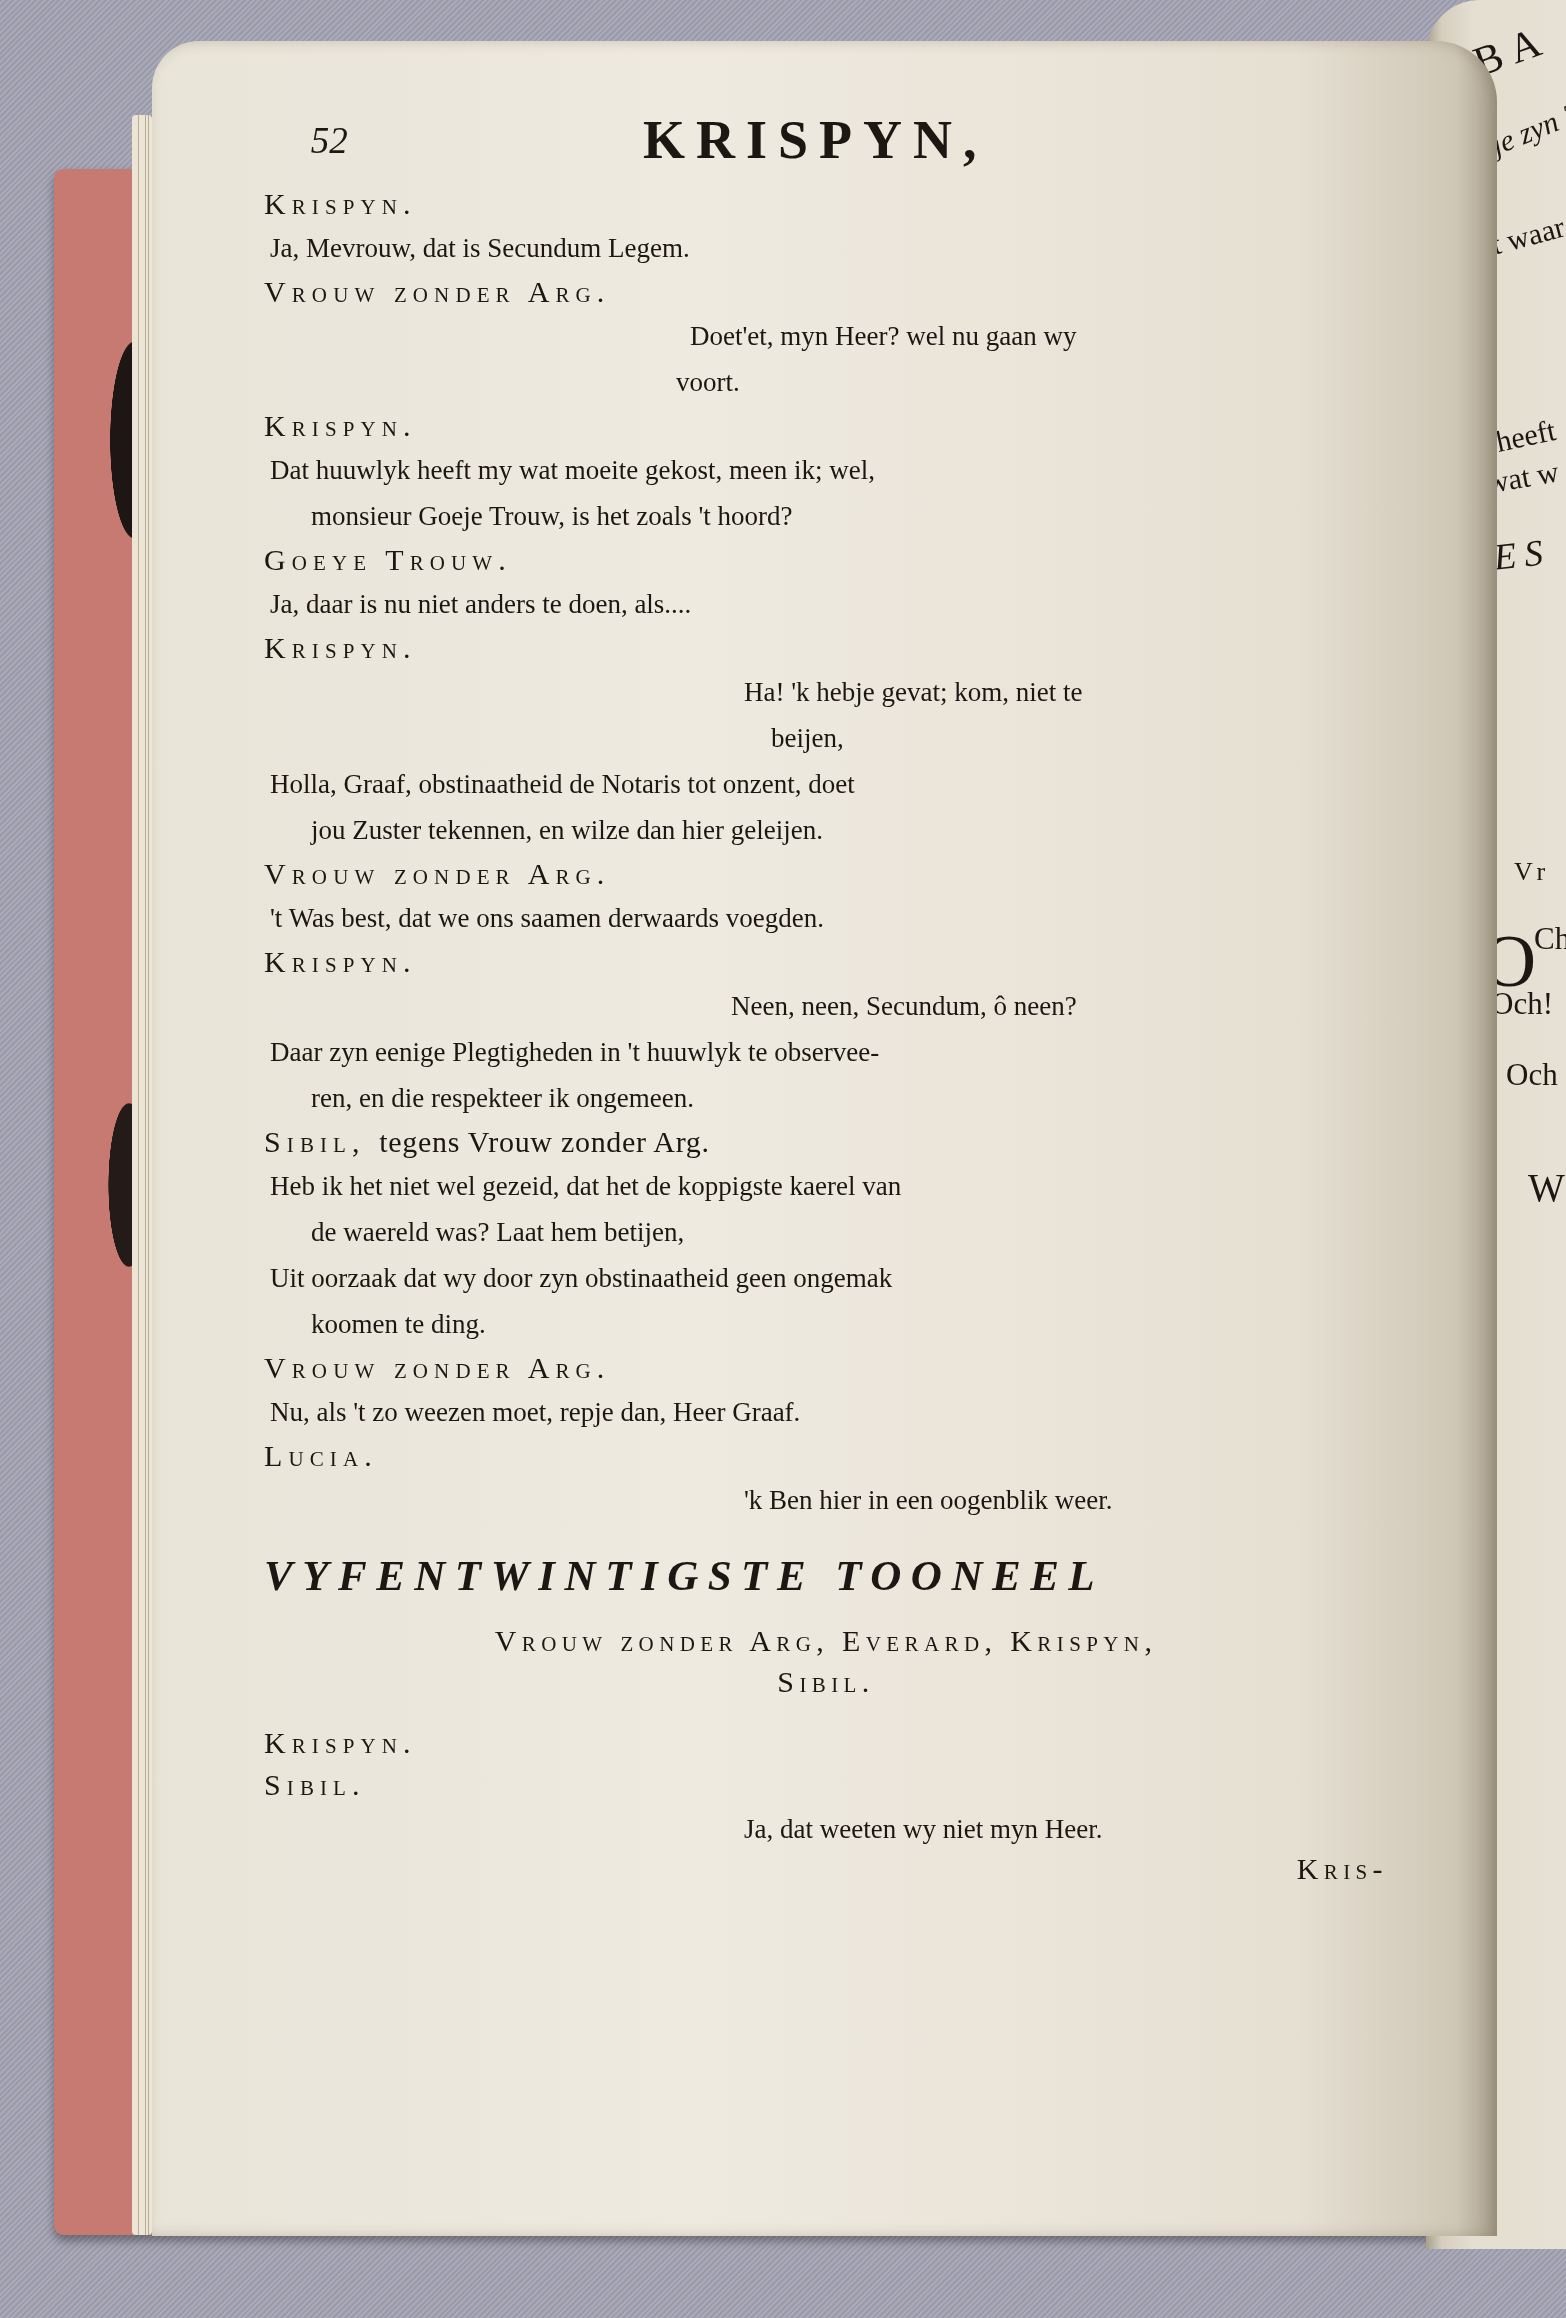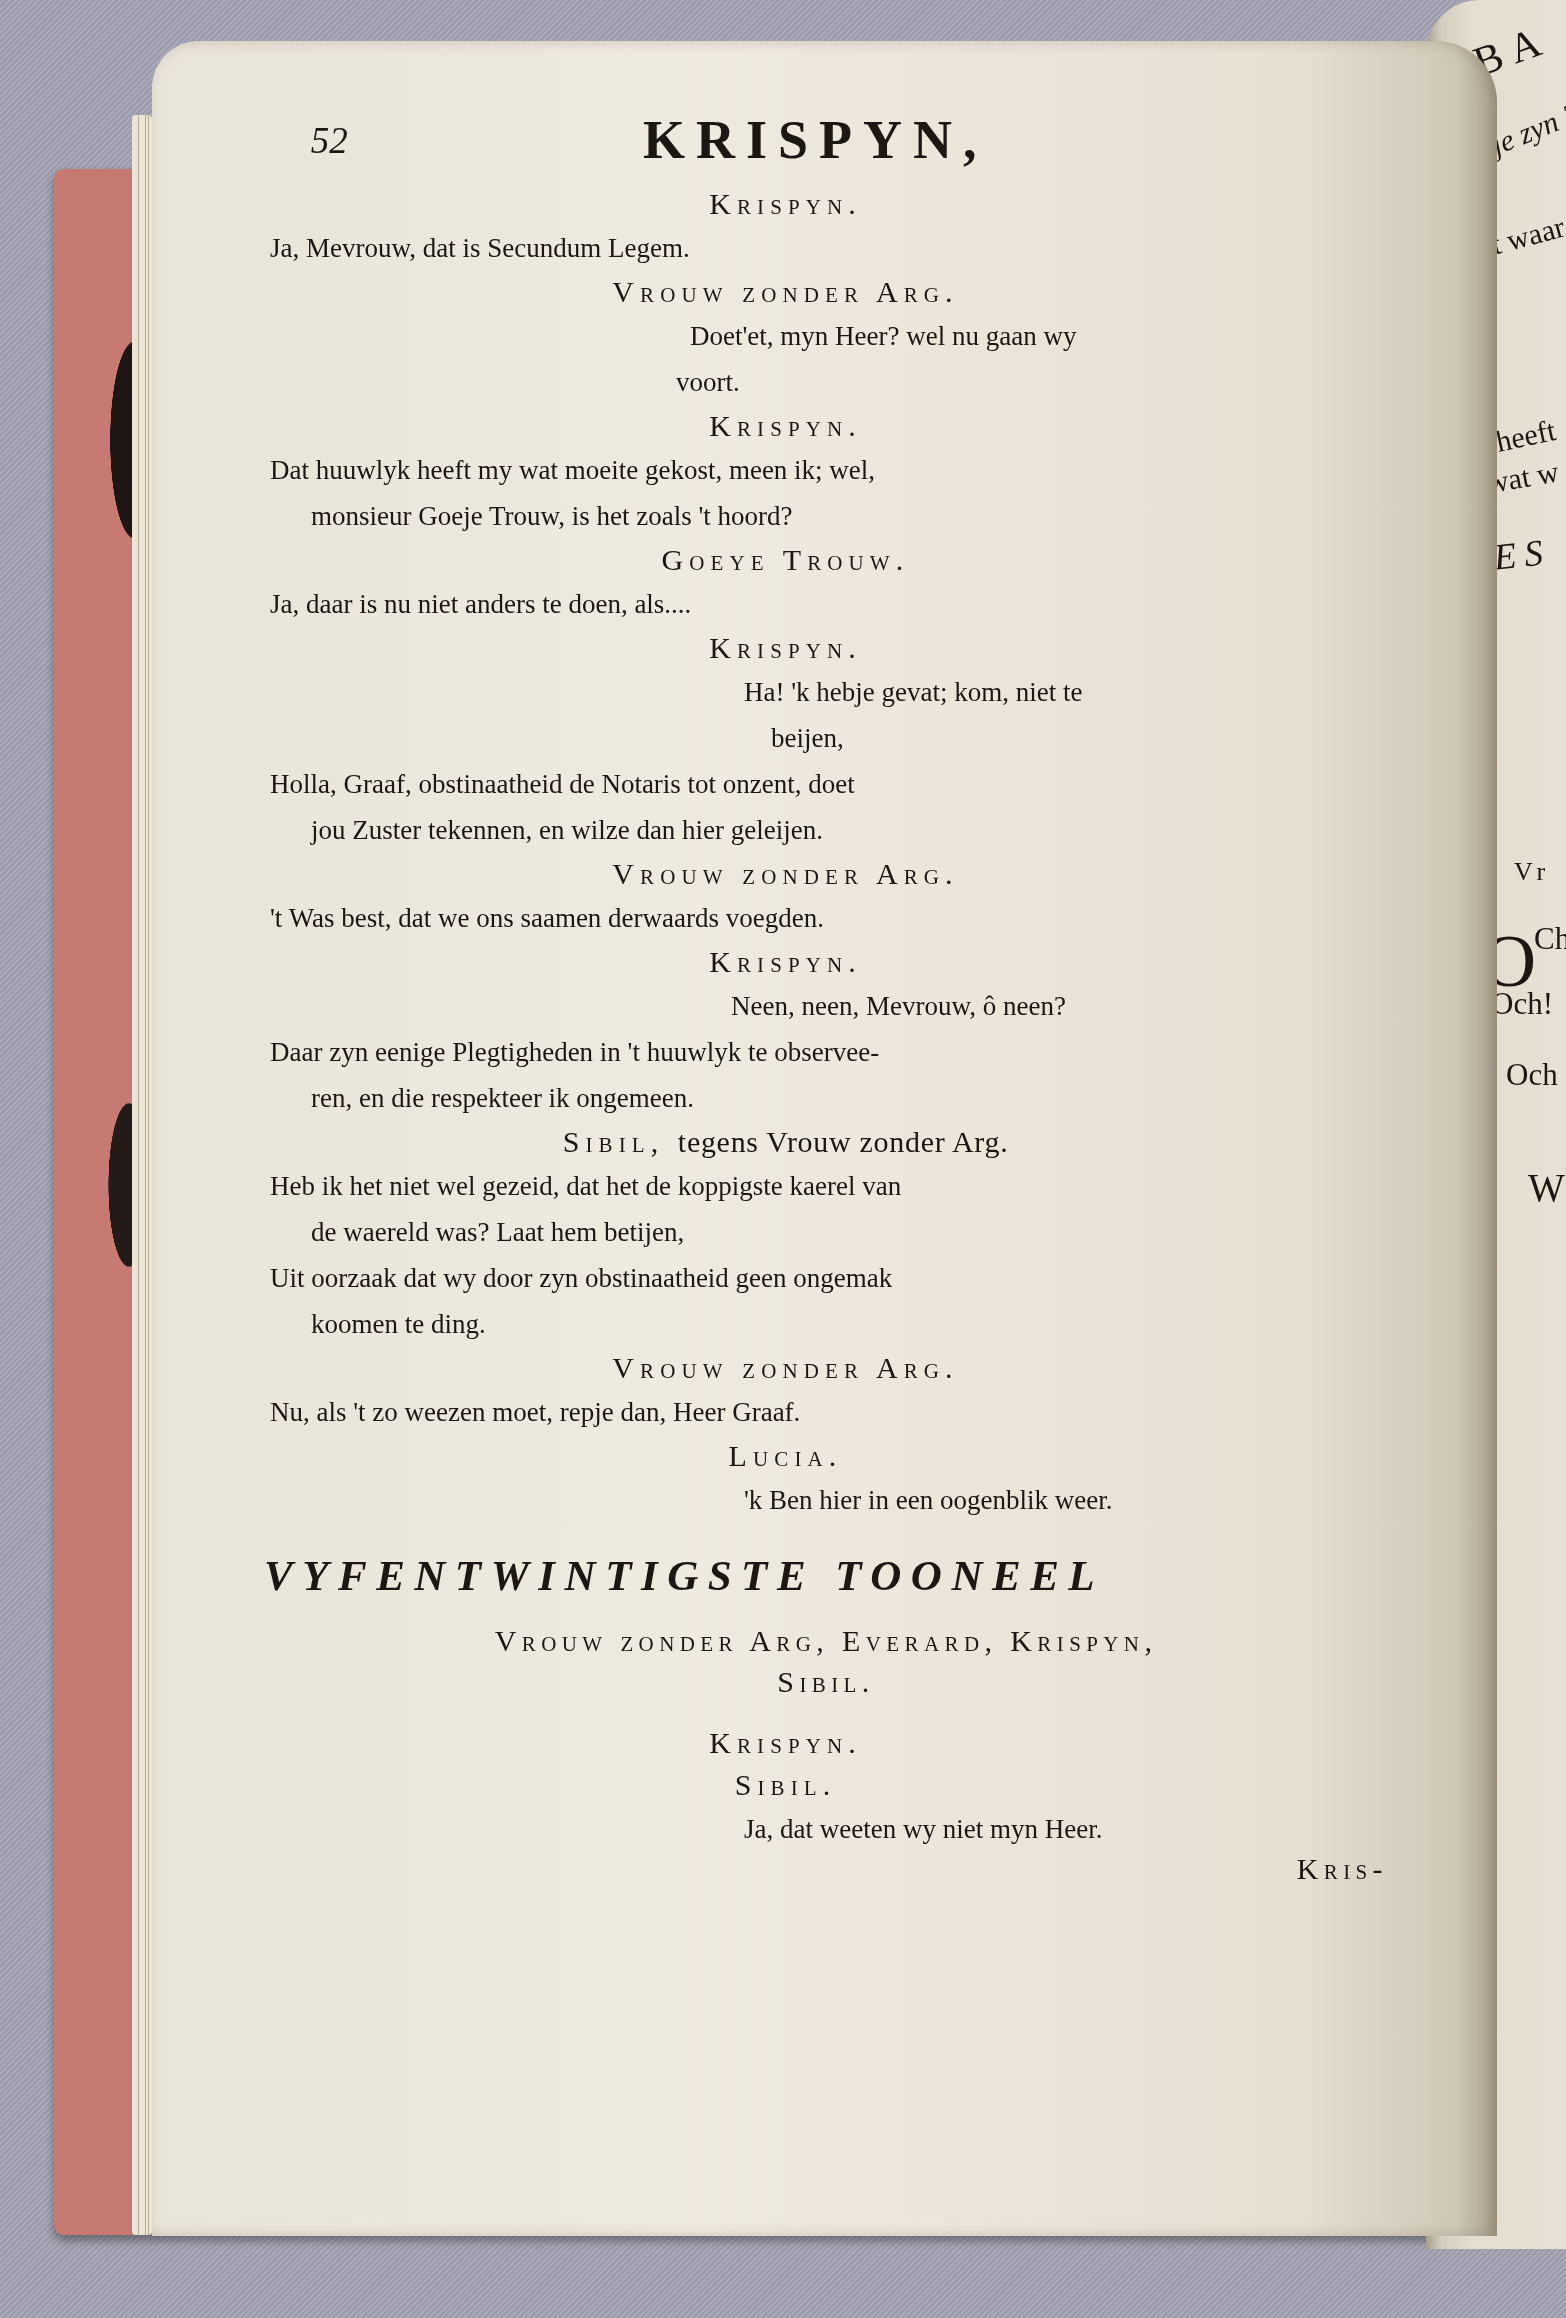--- a/index.html
+++ b/index.html
@@ -46,21 +46,21 @@
   }
   .page-number {
     position: absolute; left: 6.8px; top: 17px; font-size: 37px; font-style: italic;
   }
   .running-title {
     position: absolute; left: 339px; top: 6.8px; font-size: 54px; letter-spacing: 11px;
     font-weight: bold;
   }
   .line { font-size: 27px; line-height: 46px; white-space: nowrap; margin-left: 6px; }
   .speaker {
-    text-align: center; font-size: 30px; letter-spacing: 6.1px;
+    font-size: 30px; letter-spacing: 6.1px;
     font-variant: small-caps; line-height: 42px; padding-right: 81px;
   }
   .speaker .dir { letter-spacing: 0.7px; font-variant: normal; }
   .indent-far { padding-left: 420px; }
   .hang { padding-left: 41px; }
   .scene-title {
     font-size: 43px; font-style: italic; font-weight: bold; letter-spacing: 9.5px;
     text-align: left; margin-top: 22px; line-height: 61px; white-space: nowrap;
   }
   .cast {
@@ -119,21 +119,21 @@
   <div class="speaker">Krispyn.</div>
   <div class="line" style="padding-left:474px">Ha! 'k hebje gevat; kom, niet te</div>
   <div class="line" style="padding-left:501px">beijen,</div>
   <div class="line">Holla, Graaf, obstinaatheid de Notaris tot onzent, doet</div>
   <div class="line hang">jou Zuster tekennen, en wilze dan hier geleijen.</div>
 
   <div class="speaker">Vrouw zonder Arg.</div>
   <div class="line">'t Was best, dat we ons saamen derwaards voegden.</div>
 
   <div class="speaker">Krispyn.</div>
-  <div class="line" style="padding-left:461px">Neen, neen, Mevrouw, ô neen?</div>
+  <div class="line" style="padding-left:461px">Neen, neen, Secundum, ô neen?</div>
   <div class="line">Daar zyn eenige Plegtigheden in 't huuwlyk te observee-</div>
   <div class="line hang">ren, en die respekteer ik ongemeen.</div>
 
   <div class="speaker">
     <span>Sibil,</span>
     <span class="dir">tegens Vrouw zonder Arg.</span>
   </div>
   <div class="line">Heb ik het niet wel gezeid, dat het de koppigste kaerel van</div>
   <div class="line hang">de waereld was? Laat hem betijen,</div>
   <div class="line">Uit oorzaak dat wy door zyn obstinaatheid geen ongemak</div>

